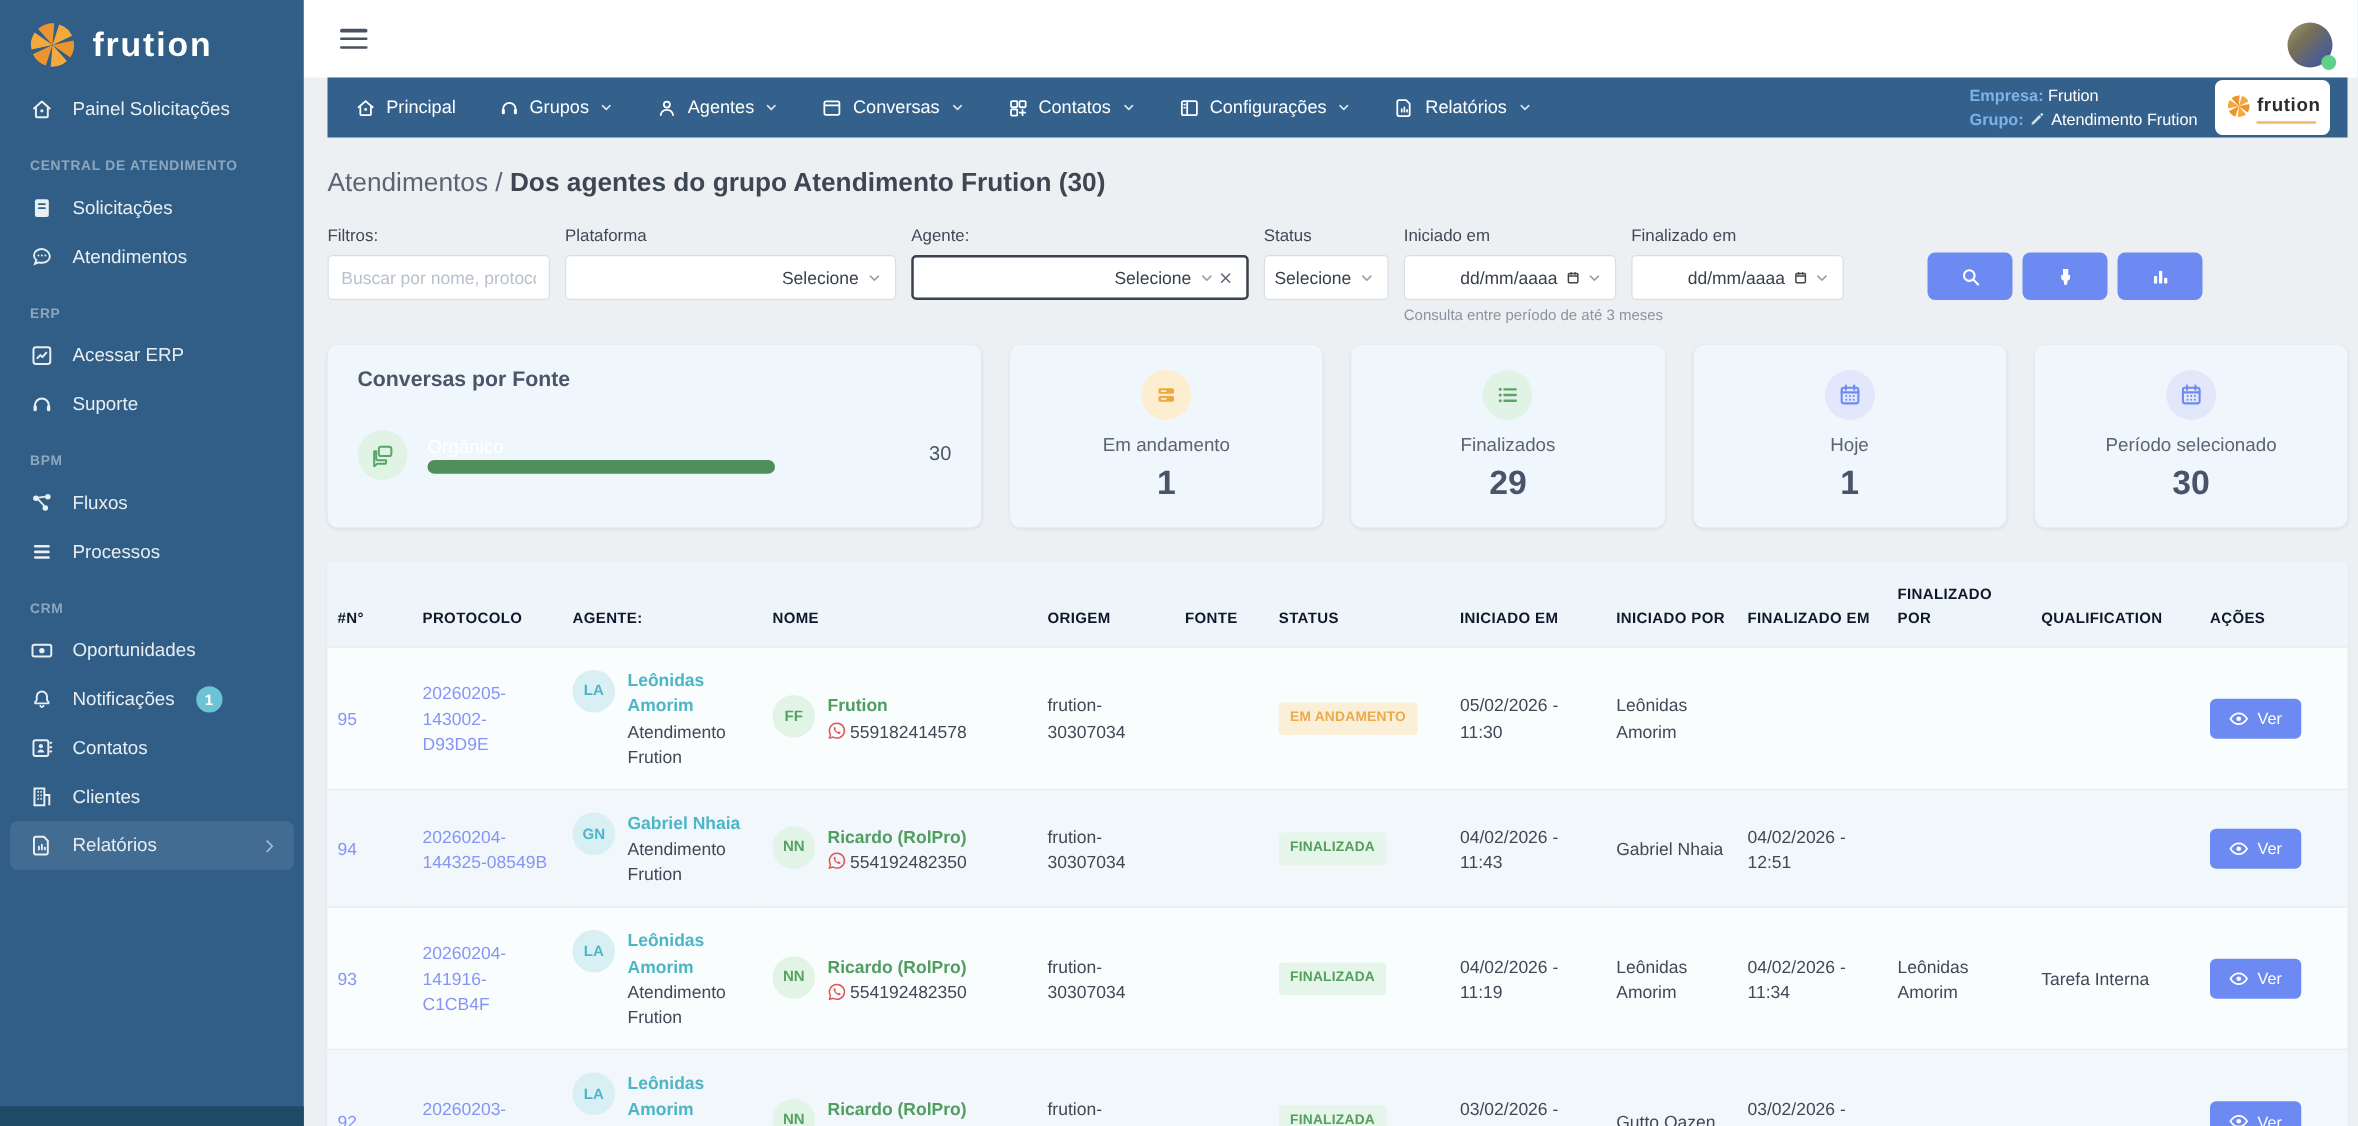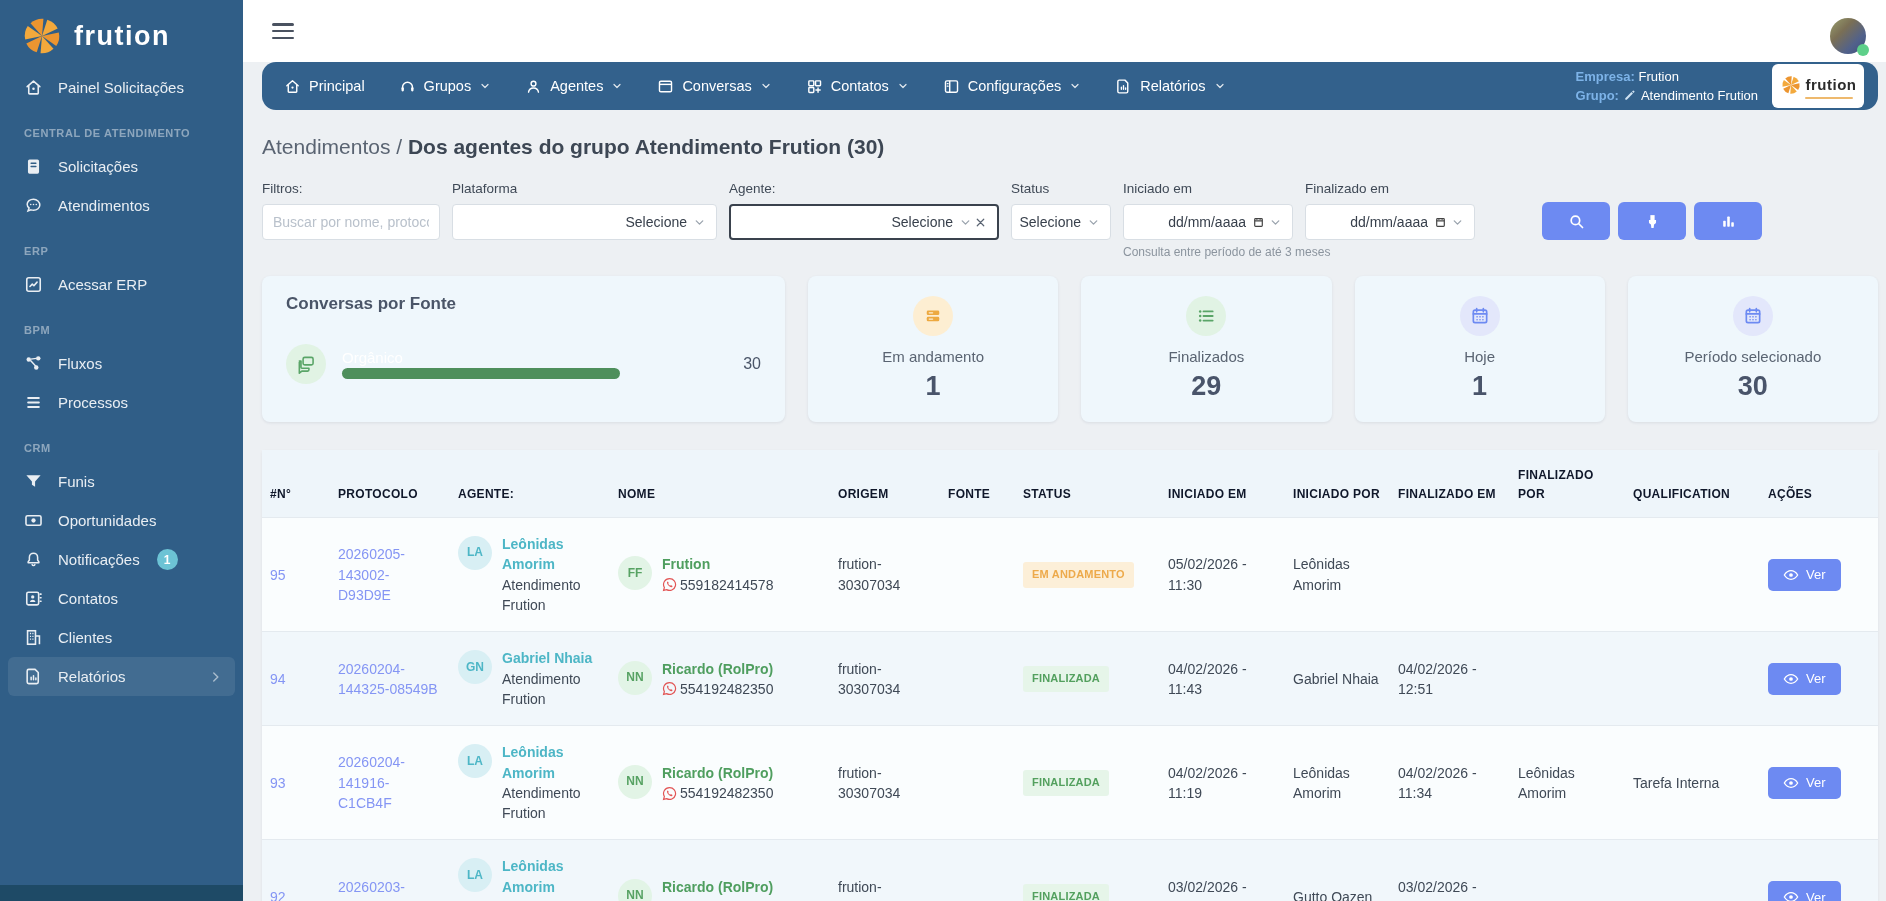--- a/index.html
+++ b/index.html
@@ -29,21 +29,21 @@
   
   .main { flex:1; display:flex; flex-direction:column; min-width:0; }
   .topbar { height:62px; background:#fff; display:flex; align-items:center; justify-content:space-between; padding:0 20px 0 29px; }
   .hamburger { width:22px; height:16px; display:flex; flex-direction:column; justify-content:space-between; background:none; border:none; cursor:pointer; }
   .hamburger span { display:block; height:2.5px; background:#4a5260; border-radius:2px; }
   .avatar-wrap { position:relative; width:36px; height:36px; margin-top:10px; }
   .avatar { width:36px; height:36px; border-radius:50%; background:linear-gradient(135deg,#9aa06e 0%,#7a6f55 35%,#51618b 70%,#3f4f79 100%); }
   .status-dot { position:absolute; right:-3px; bottom:-2px; width:12px; height:12px; border-radius:50%; background:#5ed08a; }
 
   
-  .navbar { margin:0 8px 0 19px; height:48px; background:var(--nav); display:flex; align-items:center; padding:0 14px 0 22px; color:#fff;border-radius:14px; }
+  .navbar { margin:0 8px 0 19px; height:48px; background:var(--nav); display:flex; align-items:center; padding:0 14px 0 22px; color:#fff; }
   .nav-items { display:flex; align-items:center; gap:34px; list-style:none; flex:1; }
   .nav-item { display:flex; align-items:center; gap:8px; font-size:14.5px; cursor:pointer; white-space:nowrap; }
   .nav-item svg { width:17px; height:17px; color:#fff; }
   .nav-item .caret { width:12px; height:12px; opacity:.85; }
   .nav-meta { font-size:13px; line-height:19px; text-align:left; margin-right:14px; white-space:nowrap; }
   .nav-meta .k { color:#7db3e8; font-weight:700; }
   .nav-meta .pencil { width:14px; height:14px; color:#cfe2f2; margin:0 4px; vertical-align:-2px; cursor:pointer; }
   .nav-logo-card { background:#fff; border-radius:6px; width:92px; height:44px; display:flex; flex-direction:column; align-items:center; justify-content:center; gap:1px; }
   .nav-logo-row { display:flex; align-items:center; gap:4px; }
   .nav-logo-row svg { width:22px; height:22px; }
@@ -315,42 +315,42 @@
       <span>Atendimentos</span>
     </div>
 
     <div class="side-section-title">ERP</div>
     <div class="side-item">
       <svg>
           <use href="#i-chart-box"></use>
         </svg>
       <span>Acessar ERP</span>
     </div>
+    <div class="side-item">
+      <svg>
+          <use href="#i-headset"></use>
+        </svg>
+      <span>Suporte</span>
+    </div>
 
     <div class="side-section-title">BPM</div>
     <div class="side-item">
       <svg>
           <use href="#i-flow"></use>
         </svg>
       <span>Fluxos</span>
     </div>
     <div class="side-item">
       <svg>
           <use href="#i-list"></use>
         </svg>
       <span>Processos</span>
     </div>
 
     <div class="side-section-title">CRM</div>
-    <div class="side-item">
-      <svg>
-          <use href="#i-funnel"></use>
-        </svg>
-      <span>Funis</span>
-    </div>
     <div class="side-item">
       <svg>
           <use href="#i-money"></use>
         </svg>
       <span>Oportunidades</span>
     </div>
     <div class="side-item">
       <svg>
           <use href="#i-bell"></use>
         </svg>

